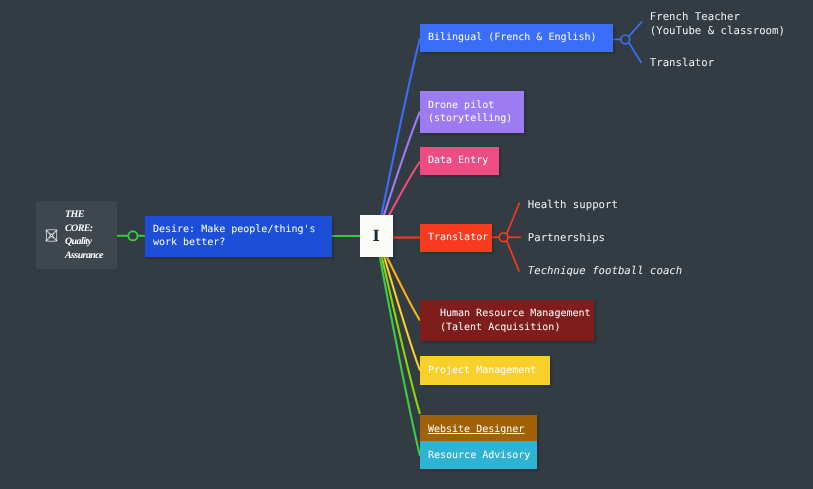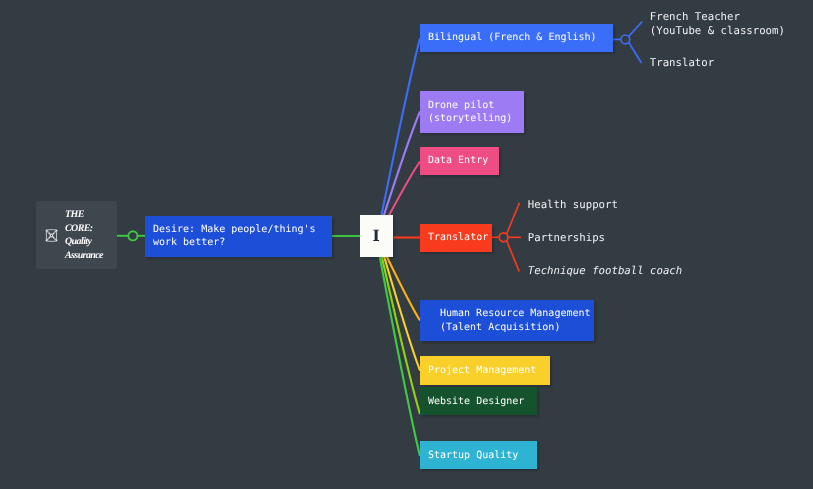--- a/index.html
+++ b/index.html
@@ -82,25 +82,25 @@
   <div class="node" style="left:145px;top:215.5px;width:187px;height:41px;background:#1d4ed8;">Desire: Make people/thing's
 work better?</div>
 
   <div class="center" style="left:360px;top:215px;width:32.5px;height:41.5px;">I</div>
 
   <div class="node" style="left:420px;top:23.8px;width:193px;height:28.2px;background:#3b6ef8;">Bilingual (French &amp; English)</div>
   <div class="node" style="left:420px;top:91.3px;width:104px;height:42px;background:#9d7bf2;">Drone pilot
 (storytelling)</div>
   <div class="node" style="left:420px;top:146.9px;width:79px;height:28.4px;background:#ee4d84;">Data Entry</div>
   <div class="node" style="left:420px;top:223.9px;width:71.8px;height:28.1px;background:#f83a1e;">Translator</div>
-  <div class="node" style="left:420px;top:299.8px;width:174.2px;height:41.2px;background:#1d4ed8;padding-left:20px;">Human Resource Management
+  <div class="node" style="left:420px;top:299.8px;width:174.2px;height:41.2px;background:#7f1d1d;padding-left:20px;">Human Resource Management
 (Talent Acquisition)</div>
   <div class="node" style="left:420px;top:356.3px;width:130.4px;height:28.3px;background:#f9d02a;">Project Management</div>
-  <div class="node" style="left:420px;top:387px;width:116.7px;height:28.2px;background:#14532d;">Website Designer</div>
-  <div class="node" style="left:420px;top:441.1px;width:116.7px;height:28.4px;background:#2fb3d2;">Startup Quality</div>
+  <div class="node" style="left:420px;top:415px;width:116.7px;height:28.2px;background:#a16207;text-decoration:underline;">Website Designer</div>
+  <div class="node" style="left:420px;top:441.1px;width:116.7px;height:28.4px;background:#2fb3d2;">Resource Advisory</div>
 
   <div class="leaf" style="left:649.8px;top:10px;">French Teacher
 (YouTube &amp; classroom)</div>
   <div class="leaf" style="left:649.8px;top:56px;">Translator</div>
   <div class="leaf" style="left:527.8px;top:198px;">Health support</div>
   <div class="leaf" style="left:527.8px;top:231px;">Partnerships</div>
   <div class="leaf" style="left:527.8px;top:264px;font-style:italic;">Technique football coach</div>
 
 </div>
 

